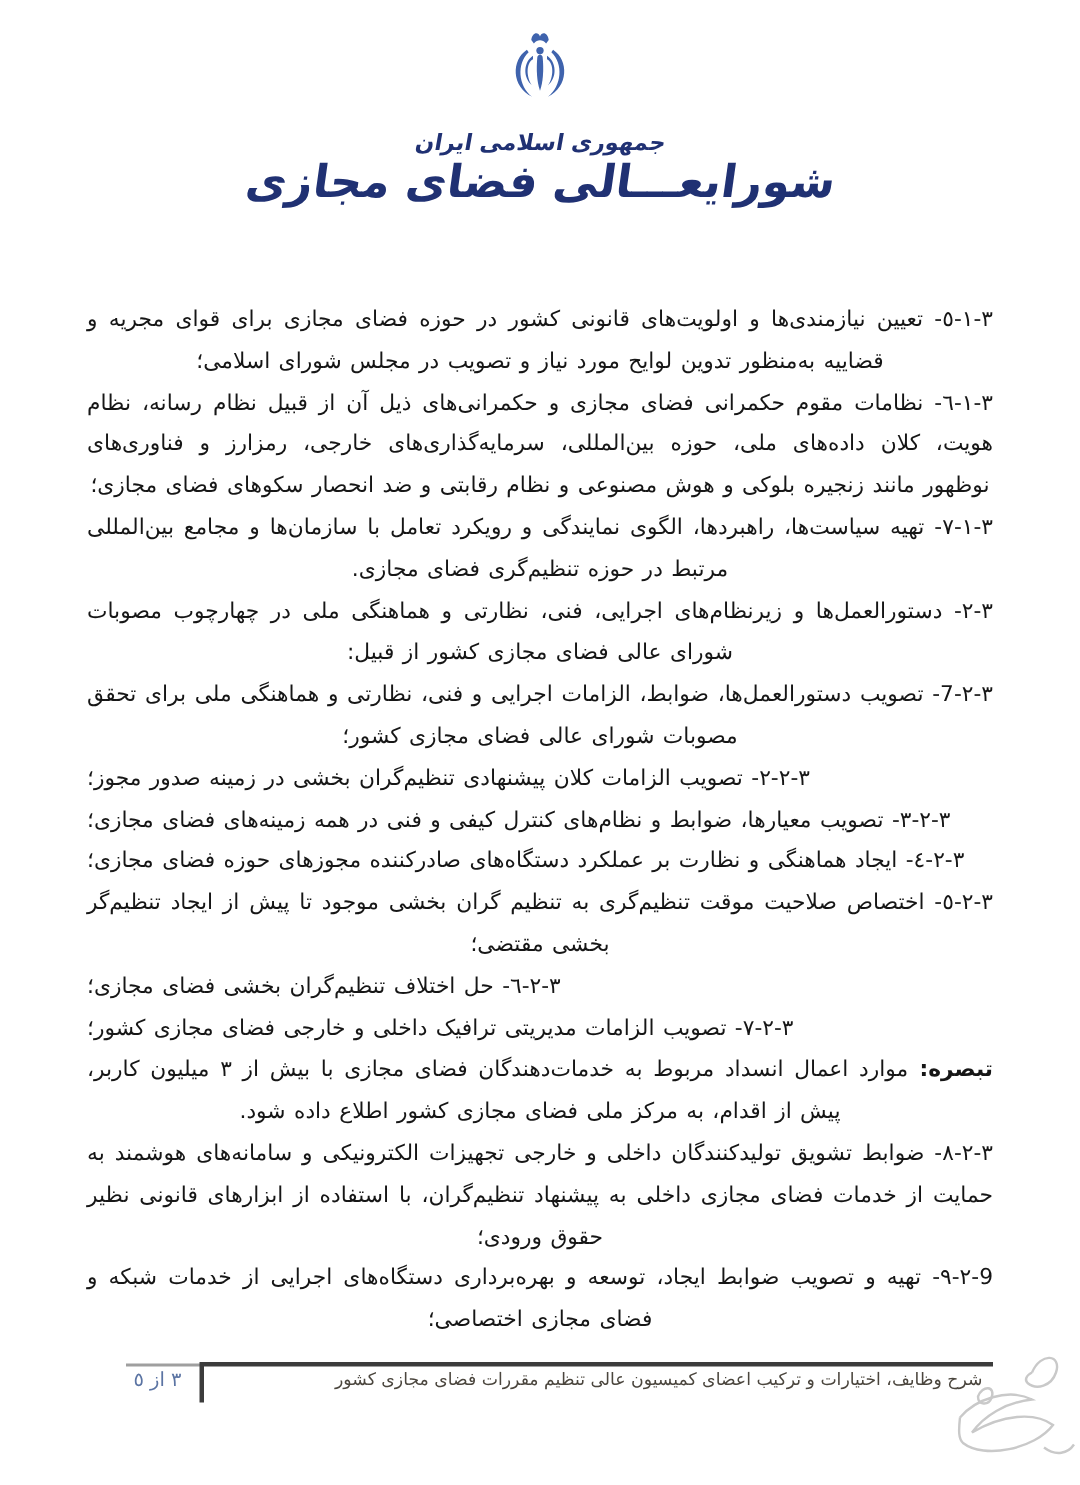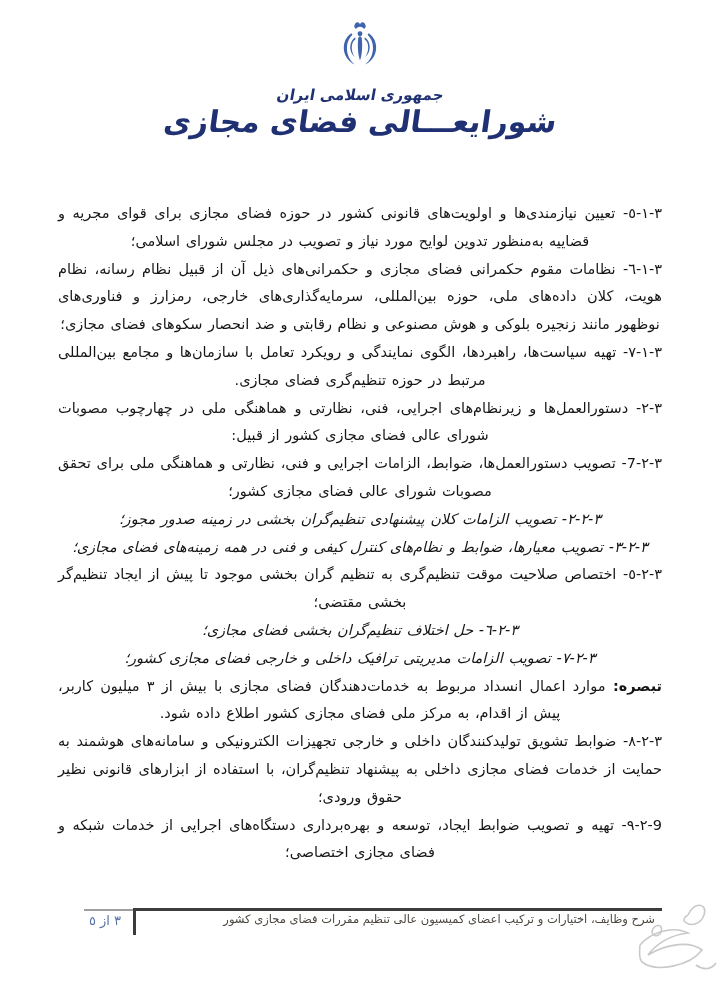--- a/index.html
+++ b/index.html
@@ -25,21 +25,21 @@
     font-size:30px; font-weight:700; color:var(--navy,#203173);
   }
   .council-title span{display:inline-block; transform:skewX(-8deg); letter-spacing:1px;}
   
   .doc-body{
     position:absolute; top:200px; left:58px; width:604px;
     direction:rtl; font-size:14.5px; line-height:27.8px; color:var(--text,#161616);
   }
   .para{margin:0; word-spacing:1px;}
   .para.multi{text-align:justify; text-align-last:center;}
-  .para.single{text-align:center;font-style:italic;}
+  .para.single{text-align:left;}
   .para.bold{font-weight:400;}
   .para b{font-weight:700;}
   
   .footer-line-main{position:absolute; top:908px; left:135px; width:527px; height:3px; background:var(--footer-rule,#3c3c3c);}
   .footer-line-page{position:absolute; top:909px; left:84px; width:51px; height:2px; background:#9f9f9f;}
   .footer-divider{position:absolute; top:908px; left:133px; width:3px; height:27px; background:var(--footer-rule,#3c3c3c);}
   .page-number{
     position:absolute; top:913px; left:76px; width:58px; text-align:center;
     direction:rtl; font-size:13px; color:var(--page-num,#5b74a3);
   }
@@ -78,20 +78,21 @@
   </div>
 
   <div class="doc-body">
       <p class="para multi">٣-١-٥- تعیین نیازمندی‌ها و اولویت‌های قانونی کشور در حوزه فضای مجازی برای قوای مجریه و قضاییه به‌منظور تدوین لوایح مورد نیاز و تصویب در مجلس شورای اسلامی؛</p>
       <p class="para multi">٣-١-٦- نظامات مقوم حکمرانی فضای مجازی و حکمرانی‌های ذیل آن از قبیل نظام رسانه، نظام هویت، کلان داده‌های ملی، حوزه بین‌المللی، سرمایه‌گذاری‌های خارجی، رمزارز و فناوری‌های نوظهور مانند زنجیره بلوکی و هوش مصنوعی و نظام رقابتی و ضد انحصار سکوهای فضای مجازی؛</p>
       <p class="para multi">٣-١-٧- تهیه سیاست‌ها، راهبردها، الگوی نمایندگی و رویکرد تعامل با سازمان‌ها و مجامع بین‌المللی مرتبط در حوزه تنظیم‌گری فضای مجازی.</p>
       <p class="para multi bold">٣-٢- دستورالعمل‌ها و زیرنظام‌های اجرایی، فنی، نظارتی و هماهنگی ملی در چهارچوب مصوبات شورای عالی فضای مجازی کشور از قبیل:</p>
       <p class="para multi">٣-٢-7- تصویب دستورالعمل‌ها، ضوابط، الزامات اجرایی و فنی، نظارتی و هماهنگی ملی برای تحقق مصوبات شورای عالی فضای مجازی کشور؛</p>
       <p class="para single">٣-٢-٢- تصویب الزامات کلان پیشنهادی تنظیم‌گران بخشی در زمینه صدور مجوز؛</p>
       <p class="para single">٣-٢-٣- تصویب معیارها، ضوابط و نظام‌های کنترل کیفی و فنی در همه زمینه‌های فضای مجازی؛</p>
+      <p class="para single">٣-٢-٤- ایجاد هماهنگی و نظارت بر عملکرد دستگاه‌های صادرکننده مجوزهای حوزه فضای مجازی؛</p>
       <p class="para multi">٣-٢-٥- اختصاص صلاحیت موقت تنظیم‌گری به تنظیم گران بخشی موجود تا پیش از ایجاد تنظیم‌گر بخشی مقتضی؛</p>
       <p class="para single">٣-٢-٦- حل اختلاف تنظیم‌گران بخشی فضای مجازی؛</p>
       <p class="para single">٣-٢-٧- تصویب الزامات مدیریتی ترافیک داخلی و خارجی فضای مجازی کشور؛</p>
       <p class="para multi"><b>تبصره: </b>موارد اعمال انسداد مربوط به خدمات‌دهندگان فضای مجازی با بیش از ٣ میلیون کاربر، پیش از اقدام، به مرکز ملی فضای مجازی کشور اطلاع داده شود.</p>
       <p class="para multi">٣-٢-٨- ضوابط تشویق تولیدکنندگان داخلی و خارجی تجهیزات الکترونیکی و سامانه‌های هوشمند به حمایت از خدمات فضای مجازی داخلی به پیشنهاد تنظیم‌گران، با استفاده از ابزارهای قانونی نظیر حقوق ورودی؛</p>
       <p class="para multi">9-٢-٩- تهیه و تصویب ضوابط ایجاد، توسعه و بهره‌برداری دستگاه‌های اجرایی از خدمات شبکه و فضای مجازی اختصاصی؛</p>
     </div>
 
   <div class="footer-line-page"></div>
   <div class="footer-line-main"></div>

